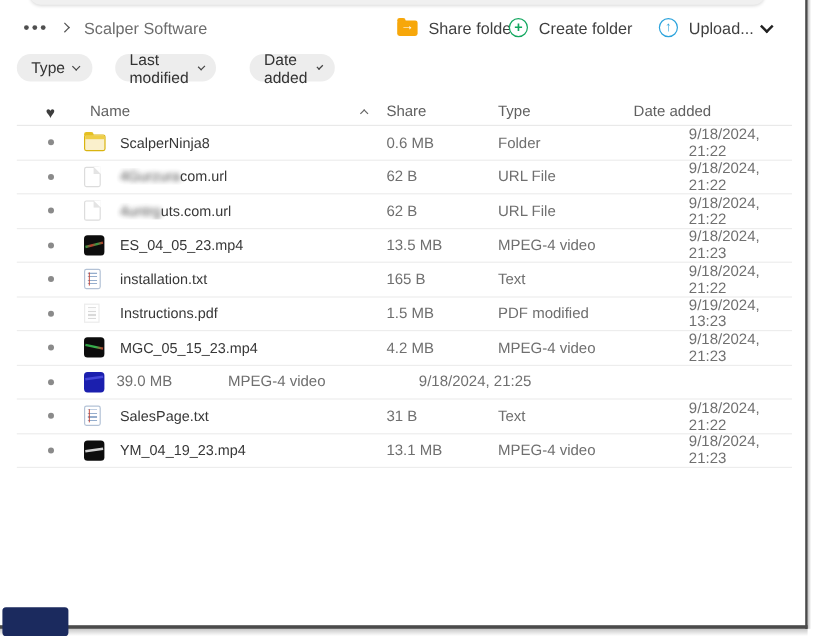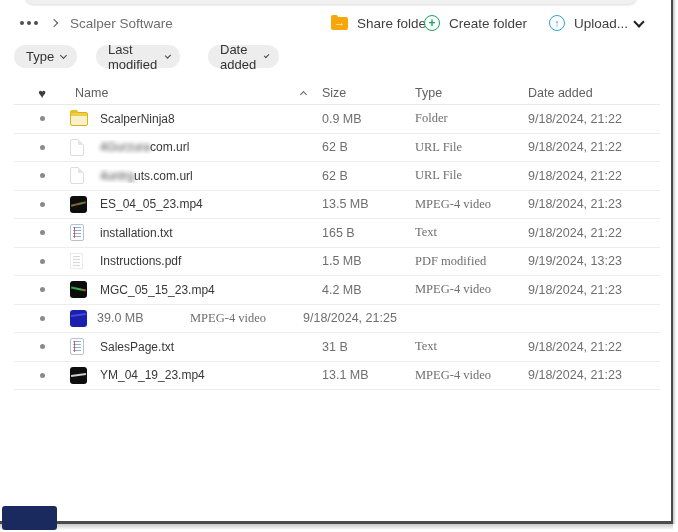--- a/index.html
+++ b/index.html
@@ -66,22 +66,22 @@
   .thead .sort { margin-left:auto; margin-right:16px; }
   .thead .chev { width:5px; height:5px; border-color:#666; }
   .heart { color:#3d3d3d; font-size:13px; line-height:1; }
 
   .trow { display:flex; align-items:center; height:28.5px; border-bottom:1px solid #ededed; cursor:pointer; }
   .fav-dot { width:5px; height:5px; border-radius:50%; background:#8a8a8a; }
   .cell-icon { flex:0 0 27px; display:flex; align-items:center; }
   .cell-name { flex:0 0 225px; font-size:12px; color:#383838; padding-left:3px; white-space:nowrap; overflow:hidden; }
   .cell-size, .cell-type, .cell-date { font-size:12.5px; color:#6f6f6f; }
   .cell-size { flex:0 0 93px; }
-  .cell-type { flex:0 0 113px;font-family:Liberation Serif, serif; }
-  .cell-date { flex:1 1 auto; }
+  .cell-type { flex:0 0 113px; }
+  .cell-date { flex:1 1 auto;margin-left:46px; }
   .blurred { filter:blur(2px); opacity:.9; }
 
   
   .ficon { position:relative; display:inline-block; }
   .icon-folder { width:18px; height:14px; background:#faf0cc; border:1px solid #d9b410; border-radius:2px; }
   .icon-folder::before { content:''; position:absolute; top:-3px; left:-1px; width:8px; height:3px; background:#e5c021; border-radius:2px 2px 0 0; }
   .icon-folder::after { content:''; position:absolute; left:0; right:0; top:0; height:3px; background:#efce46; }
   .icon-page { width:14px; height:17px; background:#fff; border:1px solid #dcdcdc; border-radius:2px; }
   .icon-page::after { content:''; position:absolute; top:-1px; right:-1px; border-style:solid; border-width:0 6px 6px 0; border-color:#fff #fff #e4e4e4 transparent; }
   .icon-textdoc { width:14px; height:17px; background:#fff; border:1px solid #b3c2d6; border-radius:2px; padding:2px 2px;
@@ -152,36 +152,36 @@
 
   <div class="table">
     <div class="thead">
       <span class="col-fav">
         <span class="heart">♥</span>
       </span>
       <span class="col-nameblock">
         <span class="hname">Name</span>
         <span class="sort chev up"></span>
       </span>
-      <span class="col-size">Size</span>
+      <span class="col-size">Share</span>
       <span class="col-type">Type</span>
       <span class="col-date">Date added</span>
     </div>
     <div id="rows-container">
     <div class="trow">
       <span class="col-fav">
         <span class="fav-dot"></span>
       </span>
       <span class="cell-icon">
         <span class="ficon icon-folder"></span>
       </span>
       <span class="cell-name">
         <span class="name-visible">ScalperNinja8</span>
       </span>
-      <span class="cell-size">0.9 MB</span>
+      <span class="cell-size">0.6 MB</span>
       <span class="cell-type">Folder</span>
       <span class="cell-date">9/18/2024, 21:22</span>
     </div>
 
     <div class="trow">
       <span class="col-fav">
         <span class="fav-dot"></span>
       </span>
       <span class="cell-icon">
         <span class="ficon icon-page"></span>

